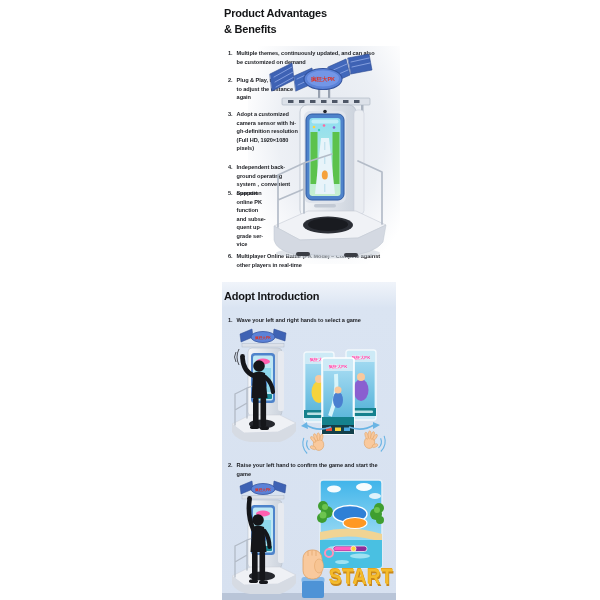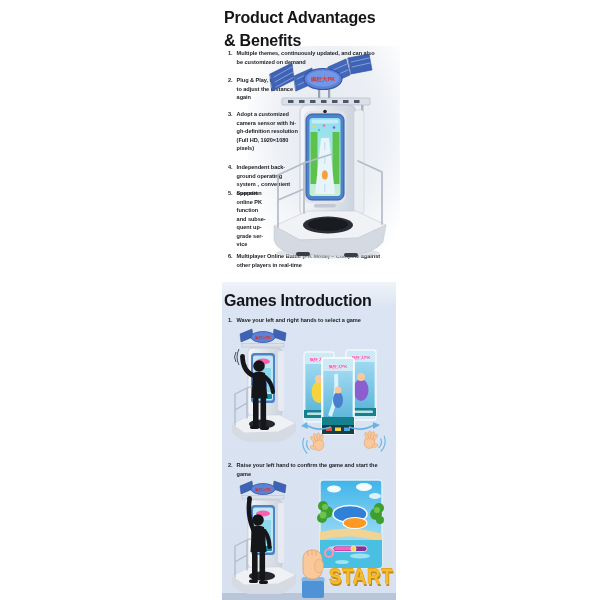--- a/index.html
+++ b/index.html
@@ -4,21 +4,21 @@
 <style>
   *{margin:0;padding:0;box-sizing:border-box}
   html,body{width:600px;height:600px}
   body{position:relative;background:#ffffff;font-family:"Liberation Sans",sans-serif;overflow:hidden}
   .abs{position:absolute}
   .photo-glow{left:248px;top:46px;width:152px;height:218px;
     background:radial-gradient(ellipse at 55% 40%, #e4e9f0 0%, #edf0f5 45%, rgba(255,255,255,0) 78%)}
   .col-panel{left:222px;top:282px;width:174px;height:318px;
     background:linear-gradient(180deg,#f0f4fa 0px,#dae4f2 26px,#d7e1f0 100%)}
   .strip{left:222px;top:593px;width:174px;height:7px;background:#b9c5d8}
-  .h1{font-size:16px;font-weight:bold;color:#141517;letter-spacing:-0.2px;line-height:1.45;white-space:pre-line}
+  .h1{font-size:11px;font-weight:bold;color:#141517;letter-spacing:-0.2px;line-height:1.45;white-space:pre-line}
   .adv-item,.step{display:flex;gap:4px;font-size:5.6px;font-weight:bold;color:#1b1d22;line-height:1.52;letter-spacing:-0.05px}
   .num{flex:0 0 auto}
   .txt{white-space:pre}
   .start{font-size:19px;font-weight:bold;color:#f4bb2b;letter-spacing:0.5px;transform:scaleY(1.18);
     text-shadow:0.8px 1.6px 0 #c9881a, -0.5px -0.5px 0 #e8a41c}
   svg{display:block}
   .signtxt{font-size:5.5px;font-weight:bold;fill:#e23020}
   .signtxt-s{font-size:3.6px;font-weight:bold;fill:#e23020}
   .postertxt{font-size:4.2px;font-weight:bold;fill:#ff3fa6;stroke:#ffffff;stroke-width:0.25px;paint-order:stroke}
 </style>
@@ -147,21 +147,21 @@
     <path d="M8,172 L8,186 Q10,196 28,200 L80,202 Q108,200 117,188 L120,171 L92,184 L34,186 Z" fill="#d4d9e2" stroke="#bfc6d1" stroke-width="0.5"></path>
     <ellipse cx="62" cy="171" rx="25" ry="8.5" fill="#2b2e35"></ellipse>
     <ellipse cx="62" cy="170.5" rx="20" ry="6.5" fill="#191b20"></ellipse>
     <rect x="30" y="198" width="14" height="4" rx="2" fill="#3a3d44"></rect>
     <rect x="78" y="199" width="14" height="4" rx="2" fill="#3a3d44"></rect>
   </g>
 
   <path d="M12,173 V121 M38,159 V109 M12,121 L38,109 L66,100 M12,146 L38,135 M116,170 V118 M116,118 L92,107" stroke="#b4bcc8" stroke-width="1.7" fill="none" stroke-linecap="round"></path>
 </svg>
 
-<div class="abs h1" style="left:224px;top:289px;width:172px">Games Introduction</div>
+<div class="abs h1" style="left:224px;top:289px;width:172px">Adopt Introduction</div>
 
 <div class="abs step" style="left:228px;top:316px;width:168px">
   <span class="num">1.</span>
   <span class="txt">Wave your left and right hands to select a game</span>
 </div>
 
 <svg class="abs" style="left:228px;top:328px" width="168" height="132" viewBox="0 0 168 132">
   <defs>
     <linearGradient id="cabG2" x1="0" y1="0" x2="1" y2="0">
       <stop offset="0" stop-color="#f4f6f9"></stop>

